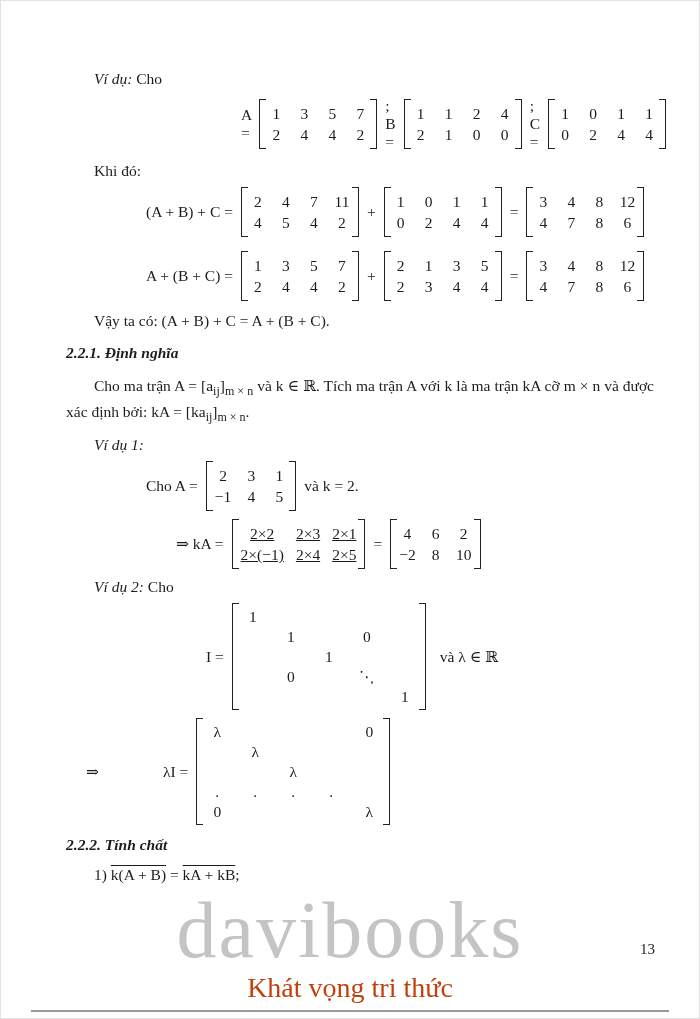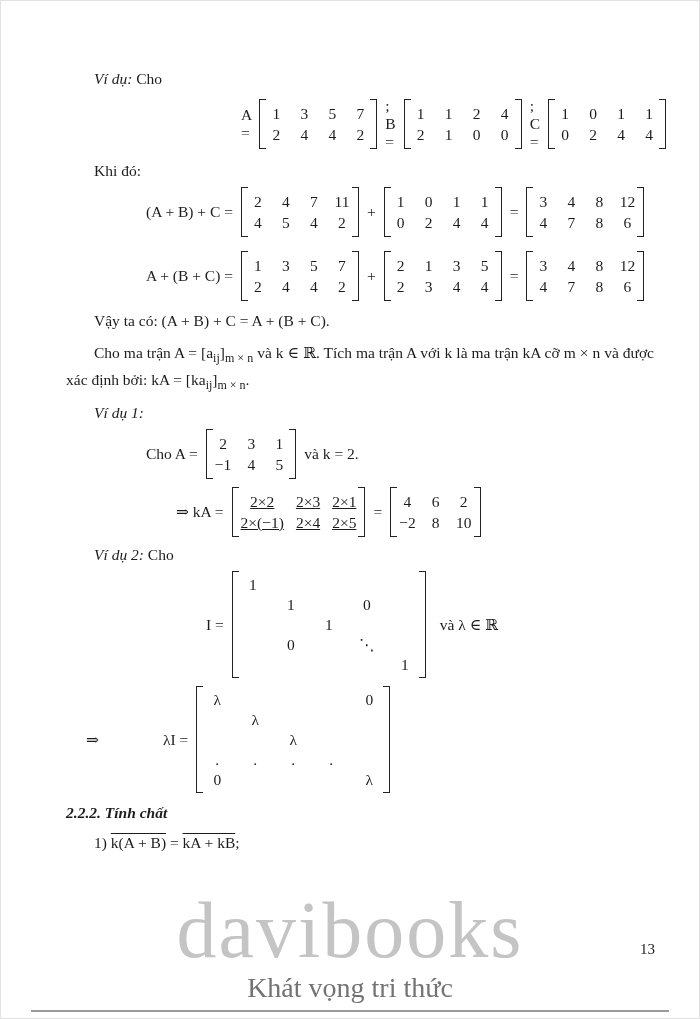--- a/index.html
+++ b/index.html
@@ -30,21 +30,21 @@
   .mat::before { left: 0; border-right: none; }
   .mat::after  { right: 0; border-left: none; }
   .mcell { min-width: 16px; text-align: center; line-height: 19px; }
   .bigmat { gap: 3px 16px; padding: 5px 10px; }
   .bigmat .mcell { min-width: 22px; line-height: 17px; }
   .watermark {
     position: absolute; left: 0; right: 0; bottom: 14px; text-align: center;
     z-index: 1; user-select: none; pointer-events: none;
   }
   .wm-title { font-size: 80px; line-height: 1; color: #c4c4c4; letter-spacing: 2px; }
-  .wm-sub { font-size: 28px; color: #737373; margin-top: 2px; }
+  .wm-sub { font-size: 28px; color: #c2410c; margin-top: 2px; }
   .pagenum { position: absolute; right: 44px; top: 940px; font-size: 15px; z-index: 3; }
   .bottom-line { position: absolute; left: 30px; right: 30px; bottom: 6px; border-top: 2px solid #9a9a9a; z-index: 0; }
 </style>
 </head>
 <body>
 
 <div class="page">
   <div class="content">
 
     <div class="line indent"><span style="font-style: italic;">Ví dụ:</span><span> Cho</span></div>
@@ -155,20 +155,21 @@
           <span class="mcell">4</span>
           <span class="mcell">7</span>
           <span class="mcell">8</span>
           <span class="mcell">6</span>
         </span>
     </div>
 
     <div class="line indent" style="margin-top:10px">Vậy ta có: (A + B) + C = A + (B + C).</div>
 
 
+    <div class="line subheading" style="margin-top:12px">2.2.1. Định nghĩa</div>
 
     <div class="para" style="margin-top:10px"><span>Cho ma trận A = [a</span><sub>ij</sub><span>]</span><sub>m × n</sub><span> và k ∈ ℝ. Tích ma trận A với k là ma trận kA cỡ m × n và được xác định bởi: kA = [ka</span><sub>ij</sub><span>]</span><sub>m × n</sub><span>.</span></div>
 
     <div class="line indent italic" style="margin-top:8px">Ví dụ 1:</div>
 
     <div class="eqrow" style="margin:6px 0 0 80px">
       <span>Cho A =</span>
       <span class="mat" style="grid-template-columns: repeat(3, auto);">
           <span class="mcell">2</span>
           <span class="mcell">3</span>

